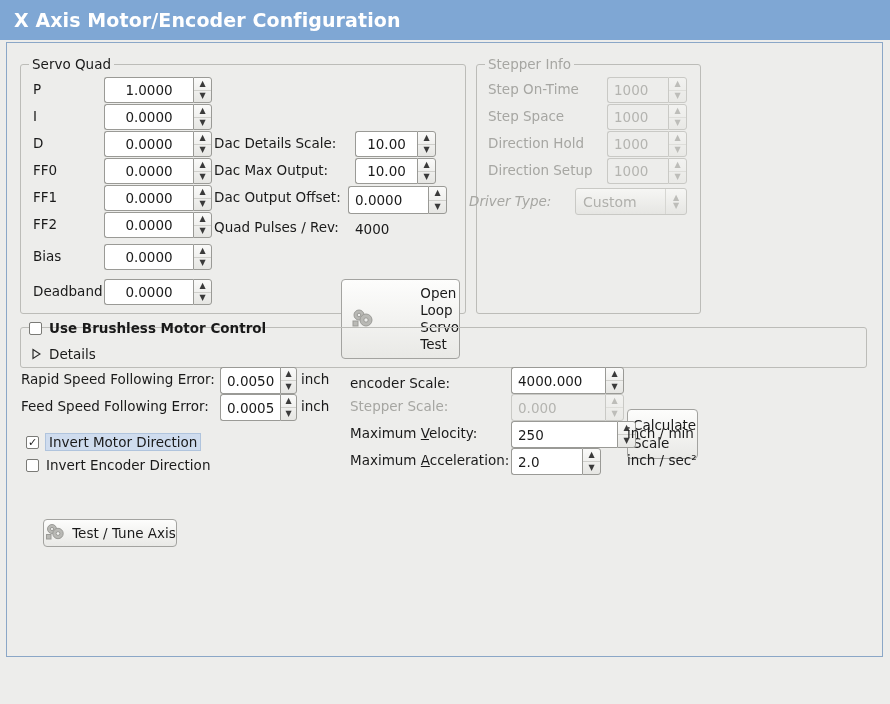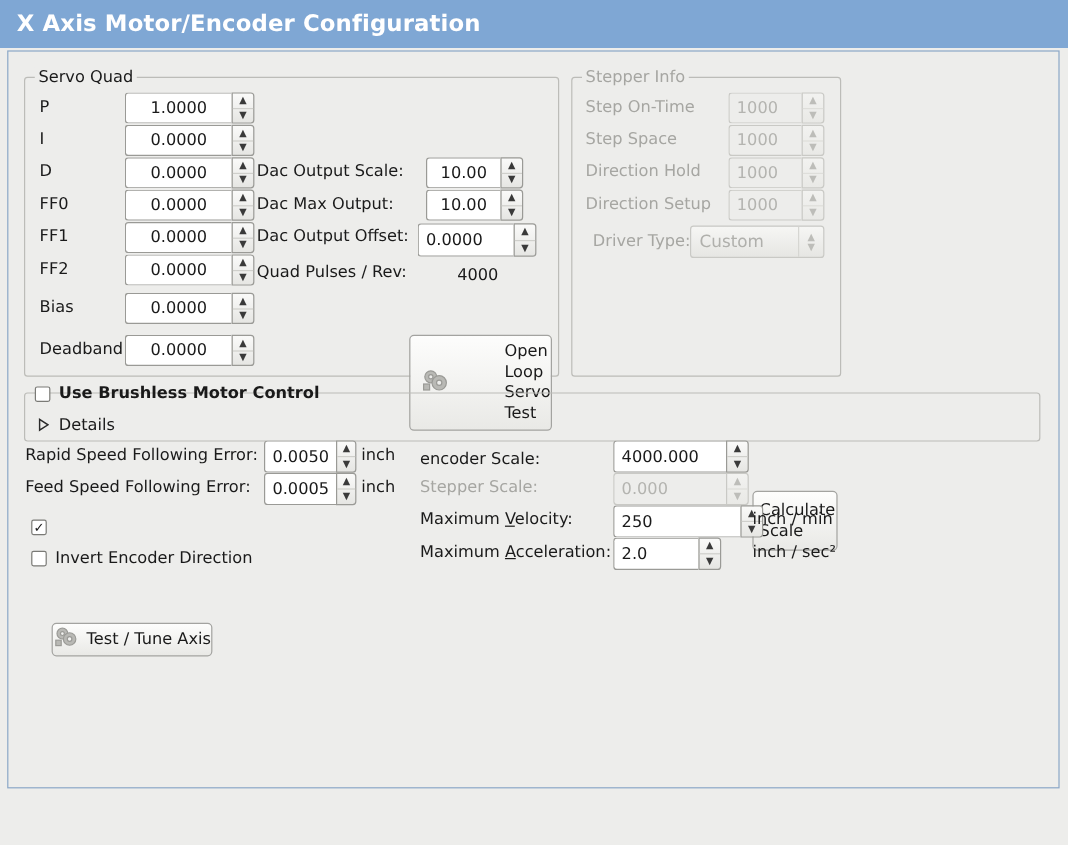--- a/index.html
+++ b/index.html
@@ -112,21 +112,21 @@
   .chk .txt{font-size:13.5px;}
   .chk .txt.bold{font-weight:bold;}
   .chk .txt.sel{background:#cfdcee;border:1px solid #b0c4dd;padding:0 3px;margin-left:-1px;}
 
   
   .expander{position:absolute;display:flex;align-items:center;gap:8px;}
   .tri-wrap{width:10px;height:12px;position:relative;}
   .tri-wrap svg{display:block;}
 
   
-  .static-val{position:absolute;font-size:13.5px;margin-left:26px;}
+  .static-val{position:absolute;font-size:13.5px;}
 
   
   .bottombar{position:absolute;left:0;top:658px;width:890px;height:46px;background:#ededeb;}
   .u{text-decoration:underline;}
 </style>
 </head>
 <body>
 
 <div class="app">
 
@@ -199,21 +199,21 @@
       </div>
     </div>
     <div class="spin" style="left:97px;top:236px;width:108px;">
       <div class="fld center">0.0000</div>
       <div class="btns">
         <div class="ar up">▲</div>
         <div class="ar dn">▼</div>
       </div>
     </div>
 
-    <span class="lbl" style="left:207px;top:94px;">Dac Output Scale:</span>
+    <span class="lbl" style="left:207px;top:94px;">Dac Details Scale:</span>
     <span class="lbl" style="left:207px;top:121px;">Dac Max Output:</span>
     <span class="lbl" style="left:207px;top:148px;">Dac Output Offset:</span>
     <span class="lbl" style="left:207px;top:178px;text-align:right;">Quad Pulses / Rev:</span>
     <span class="static-val" style="left:348px;top:178px;">4000</span>
 
     <div class="spin" style="left:348px;top:88px;width:81px;">
       <div class="fld center">10.00</div>
       <div class="btns">
         <div class="ar up">▲</div>
         <div class="ar dn">▼</div>
@@ -250,21 +250,21 @@
     </div>
 
     <div class="group disabled" id="stepper-group">
       <span class="legend">Stepper Info</span>
     </div>
 
     <span class="lbl dim" style="left:481px;top:40px;">Step On-Time</span>
     <span class="lbl dim" style="left:481px;top:67px;">Step Space</span>
     <span class="lbl dim" style="left:481px;top:94px;">Direction Hold</span>
     <span class="lbl dim" style="left:481px;top:121px;">Direction Setup</span>
-    <span class="lbl dim" style="left:487px;top:152px;">Driver Type:</span>
+    <span class="lbl dim" style="left:462px;top:152px;font-style:italic;">Driver Type:</span>
 
     <div class="spin disabled" style="left:600px;top:34px;width:80px;">
       <div class="fld left">1000</div>
       <div class="btns">
         <div class="ar up">▲</div>
         <div class="ar dn">▼</div>
       </div>
     </div>
     <div class="spin disabled" style="left:600px;top:61px;width:80px;">
       <div class="fld left">1000</div>
@@ -325,20 +325,21 @@
       <div class="fld left">0.0005</div>
       <div class="btns">
         <div class="ar up">▲</div>
         <div class="ar dn">▼</div>
       </div>
     </div>
     <span class="lbl" style="left:294px;top:357px;">inch</span>
 
     <div class="chk" style="left:19px;top:390px;">
       <span class="box">✓</span>
+      <span class="txt sel">Invert Motor Direction</span>
     </div>
     <div class="chk" style="left:19px;top:414px;">
       <span class="box"></span>
       <span class="txt">Invert Encoder Direction</span>
     </div>
 
     <div class="btn" id="test-tune-btn">
       <span class="gear">
         <svg width="22" height="20" viewBox="0 0 22 20">
           <g fill="#b9b9b5" stroke="#9b9b97" stroke-width="1">

